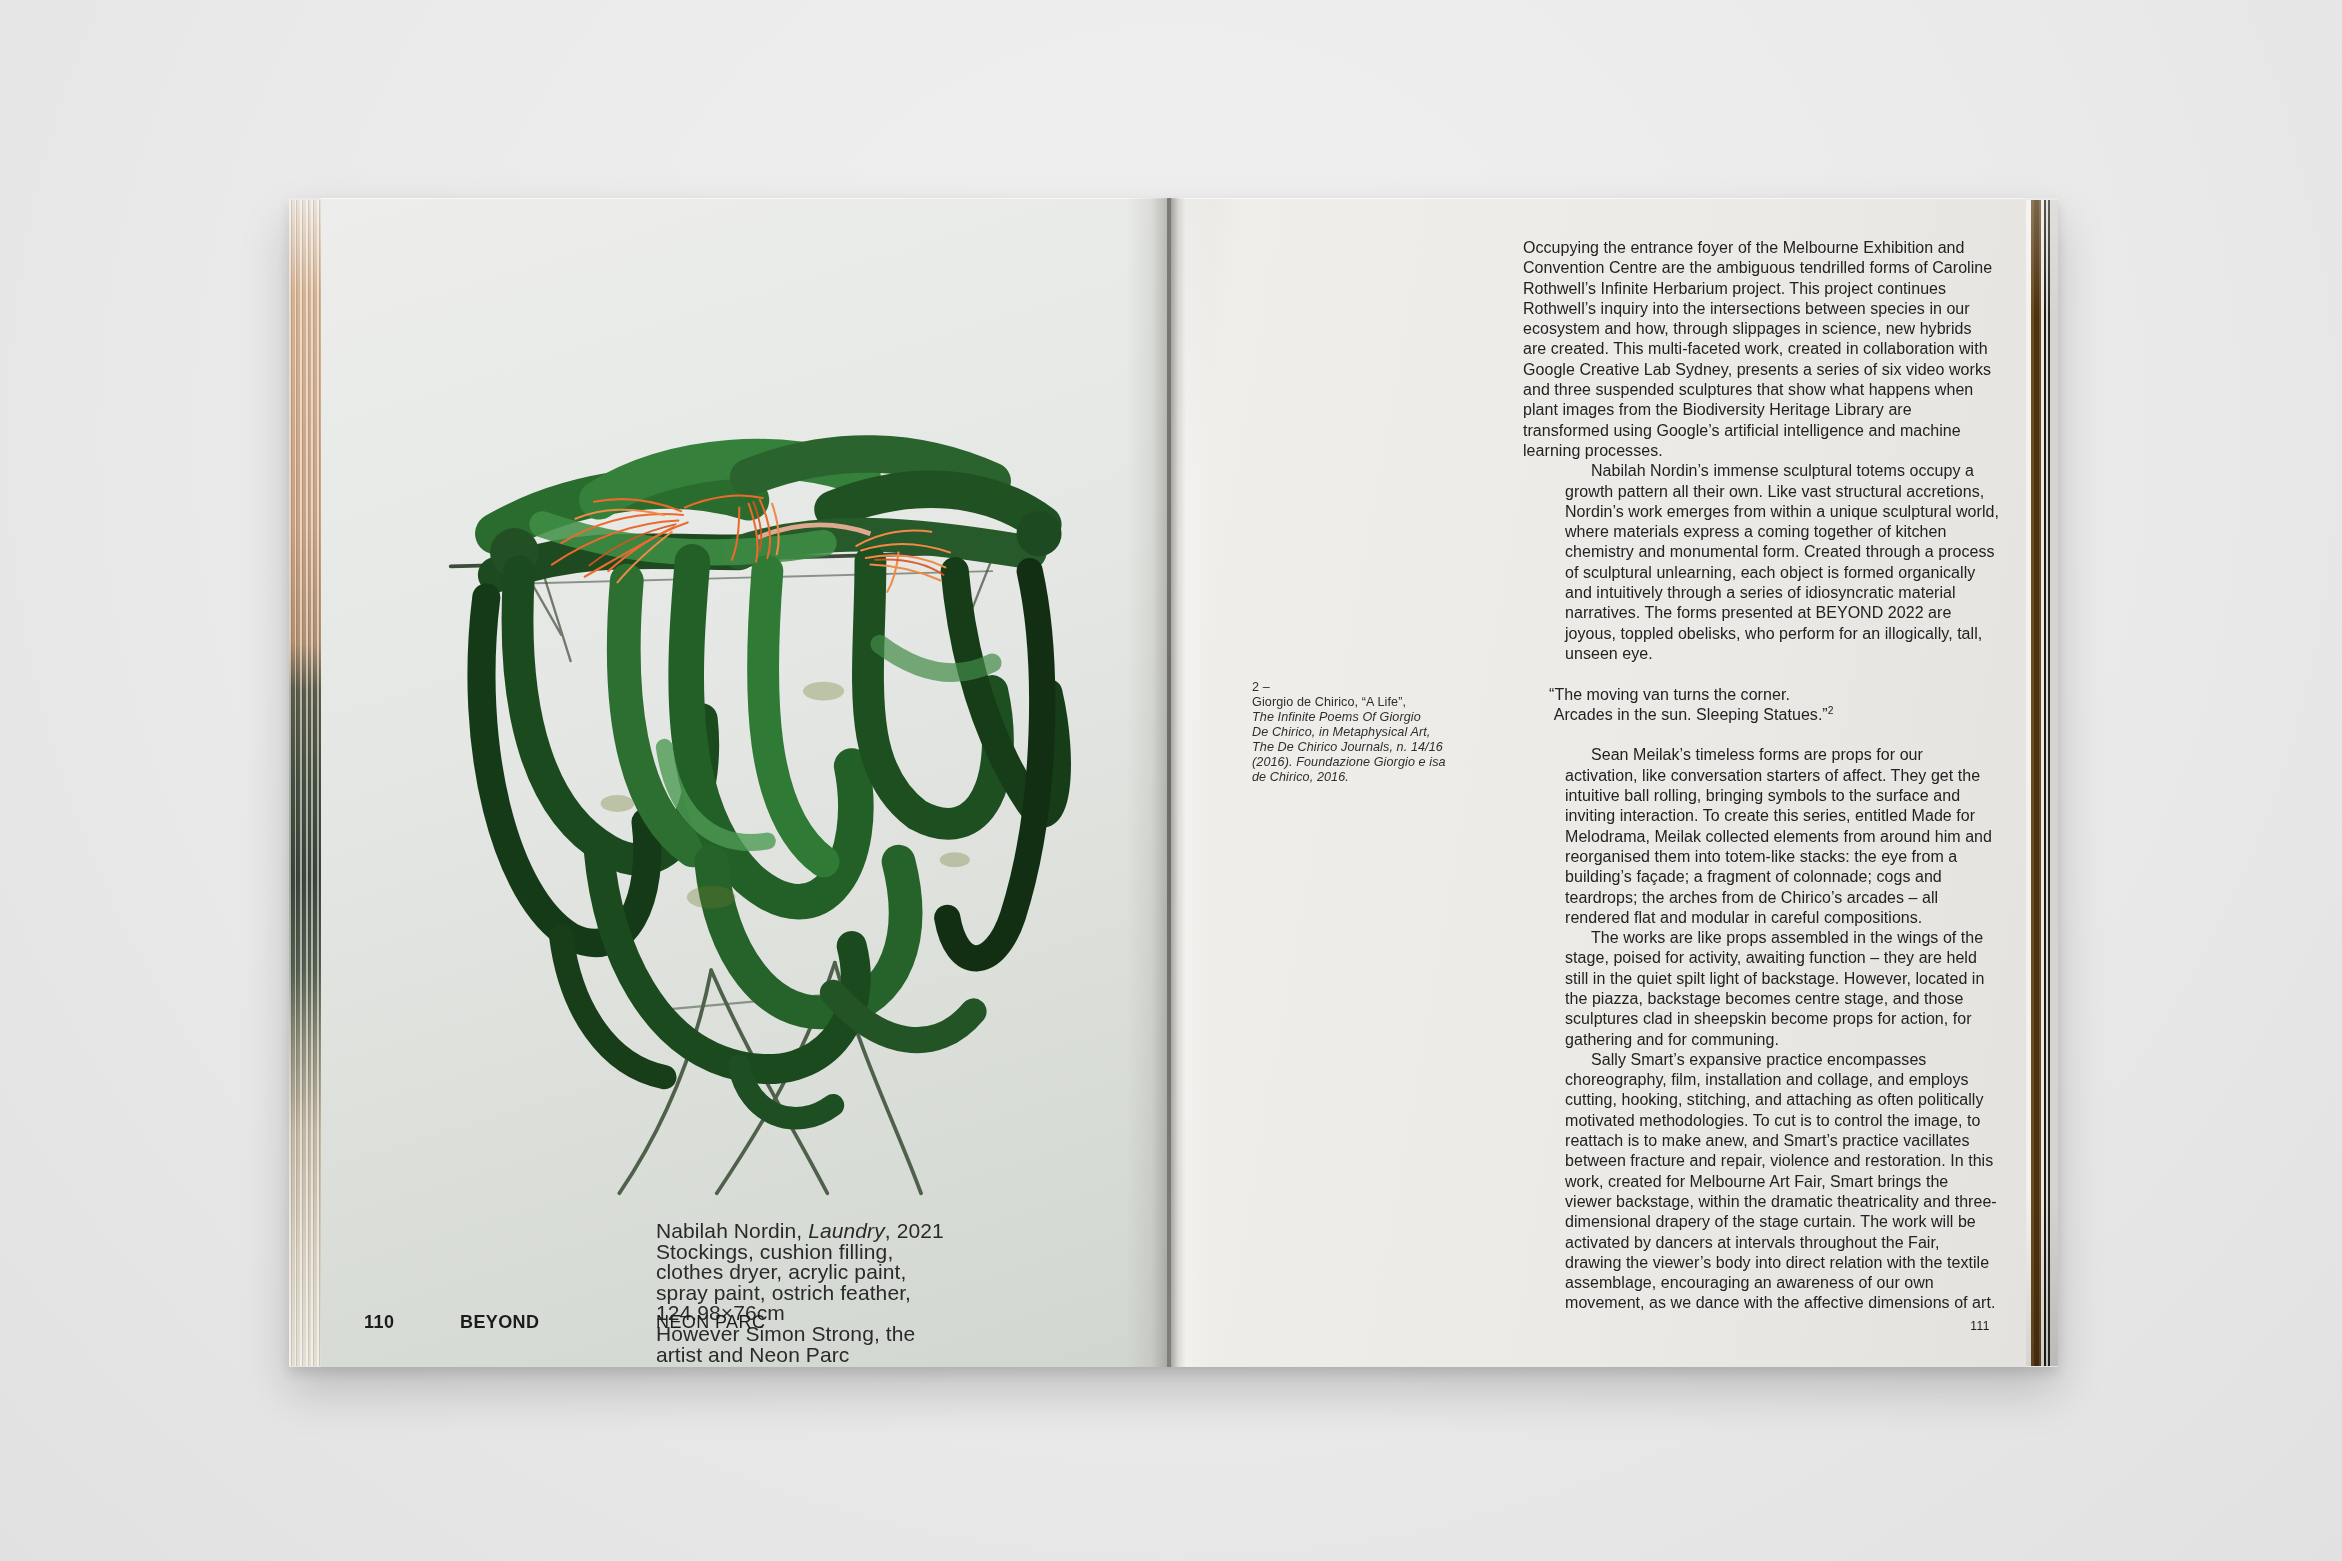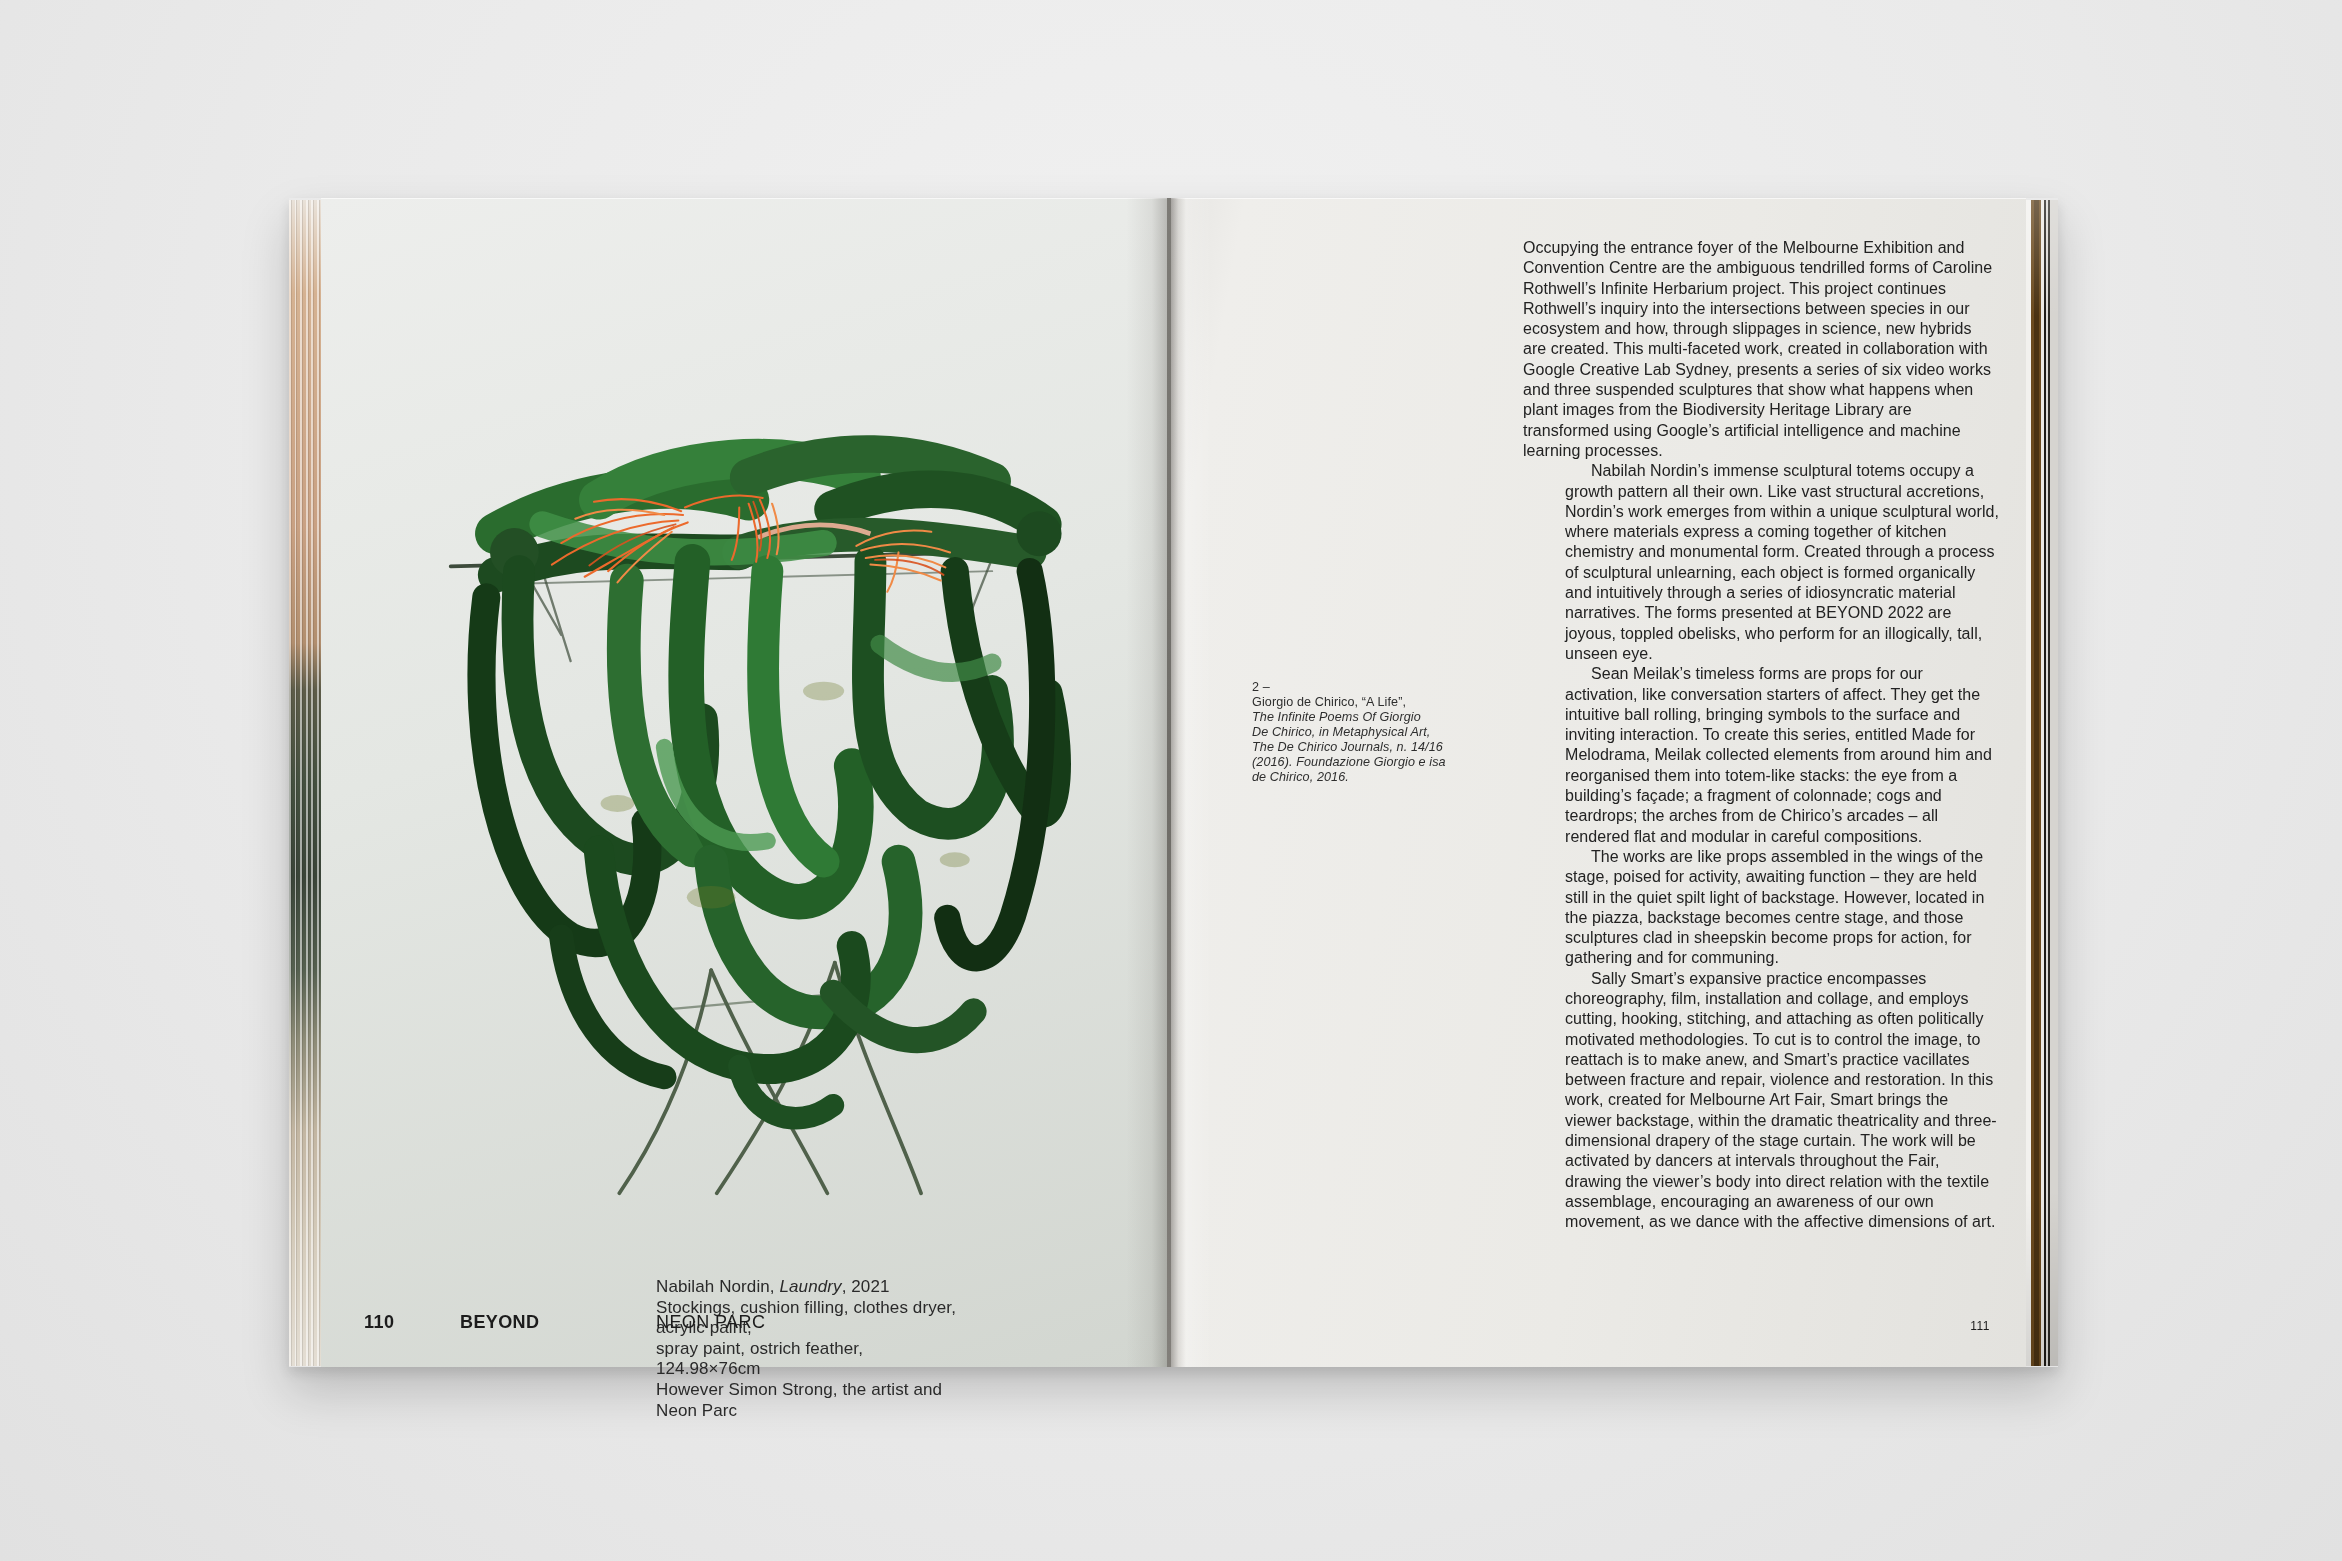--- a/index.html
+++ b/index.html
@@ -52,22 +52,22 @@
       linear-gradient(to bottom, rgba(255,255,255,.25) 0%, transparent 10%, transparent 85%, rgba(0,0,0,.12) 100%),
       linear-gradient(to right,
         #f2f1ee 0 4.7px, #6b4a1e 4.7px 8.4px, #4a3212 8.4px 13px, #6b4a1e 13px 15px,
         #ece9e4 15px 18px, #1d1a16 18px 19.7px, #dcdad6 19.7px 22.5px,
         #2a2722 22.5px 24px, #d6d4d0 24px 32px);
   }
 
   
   .sculpture{position:absolute;left:109px;top:212px;width:656px;height:787px;}
   .caption{
-    position:absolute;left:335px;top:1079px;width:309px;
-    font-size:17px;line-height:20.6px;color:#2a2a2a;letter-spacing:0.1px;
+    position:absolute;left:335px;top:1023px;width:309px;
+    font-size:21px;line-height:20.6px;color:#2a2a2a;letter-spacing:0.1px;
   }
   .caption em{font-style:italic;}
   .footer-left{position:absolute;left:0;bottom:34px;width:100%;font-size:18px;color:#1c1c1c;}
   .footer-left .pn{position:absolute;left:43px;bottom:0;font-weight:700;letter-spacing:0.5px;}
   .footer-left .rh1{position:absolute;left:139px;bottom:0;font-weight:700;letter-spacing:0.4px;}
   .footer-left .rh2{position:absolute;left:335px;bottom:0;font-weight:400;letter-spacing:0.4px;}
 
   
   .footnote{
     position:absolute;left:81px;top:482px;width:225px;
@@ -199,20 +199,24 @@
       <div class="it">The Infinite Poems Of Giorgio</div>
       <div class="it">De Chirico, in Metaphysical Art,</div>
       <div class="it">The De Chirico Journals, n. 14/16</div>
       <div class="it">(2016). Foundazione Giorgio e isa</div>
       <div class="it">de Chirico, 2016.</div>
     </aside>
 
     <div class="body-text">
       <p>Occupying the entrance foyer of the Melbourne Exhibition and Convention Centre are the ambiguous tendrilled forms of Caroline Rothwell’s Infinite Herbarium project. This project continues Rothwell’s inquiry into the intersections between species in our ecosystem and how, through slippages in science, new hybrids are created. This multi-faceted work, created in collaboration with Google Creative Lab Sydney, presents a series of six video works and three suspended sculptures that show what happens when plant images from the Biodiversity Heritage Library are transformed using Google’s artificial intelligence and machine learning processes.</p>
       <p class="ind">Nabilah Nordin’s immense sculptural totems occupy a growth pattern all their own. Like vast structural accretions, Nordin’s work emerges from within a unique sculptural world, where materials express a coming together of kitchen chemistry and monumental form. Created through a process of sculptural unlearning, each object is formed organically and intuitively through a series of idiosyncratic material narratives. The forms presented at BEYOND 2022 are joyous, toppled obelisks, who perform for an illogically, tall, unseen eye.</p>
+      <div class="quote">
+        <div>“The moving van turns the corner.</div>
+        <div class="q2"><span>Arcades in the sun. Sleeping Statues.”</span><sup>2</sup></div>
+      </div>
       <p class="ind">Sean Meilak’s timeless forms are props for our activation, like conversation starters of affect. They get the intuitive ball rolling, bringing symbols to the surface and inviting interaction. To create this series, entitled Made for Melodrama, Meilak collected elements from around him and reorganised them into totem-like stacks: the eye from a building’s façade; a fragment of colonnade; cogs and teardrops; the arches from de Chirico’s arcades – all rendered flat and modular in careful compositions.</p>
       <p class="ind">The works are like props assembled in the wings of the stage, poised for activity, awaiting function – they are held still in the quiet spilt light of backstage. However, located in the piazza, backstage becomes centre stage, and those sculptures clad in sheepskin become props for action, for gathering and for communing.</p>
       <p class="ind">Sally Smart’s expansive practice encompasses choreography, film, installation and collage, and employs cutting, hooking, stitching, and attaching as often politically motivated methodologies. To cut is to control the image, to reattach is to make anew, and Smart’s practice vacillates between fracture and repair, violence and restoration. In this work, created for Melbourne Art Fair, Smart brings the viewer backstage, within the dramatic theatricality and three-dimensional drapery of the stage curtain. The work will be activated by dancers at intervals throughout the Fair, drawing the viewer’s body into direct relation with the textile assemblage, encouraging an awareness of our own movement, as we dance with the affective dimensions of art.</p>
     </div>
 
     <div class="pagenum-right">111</div>
   </div>
 
   <div class="edge-right"></div>
 </div>

